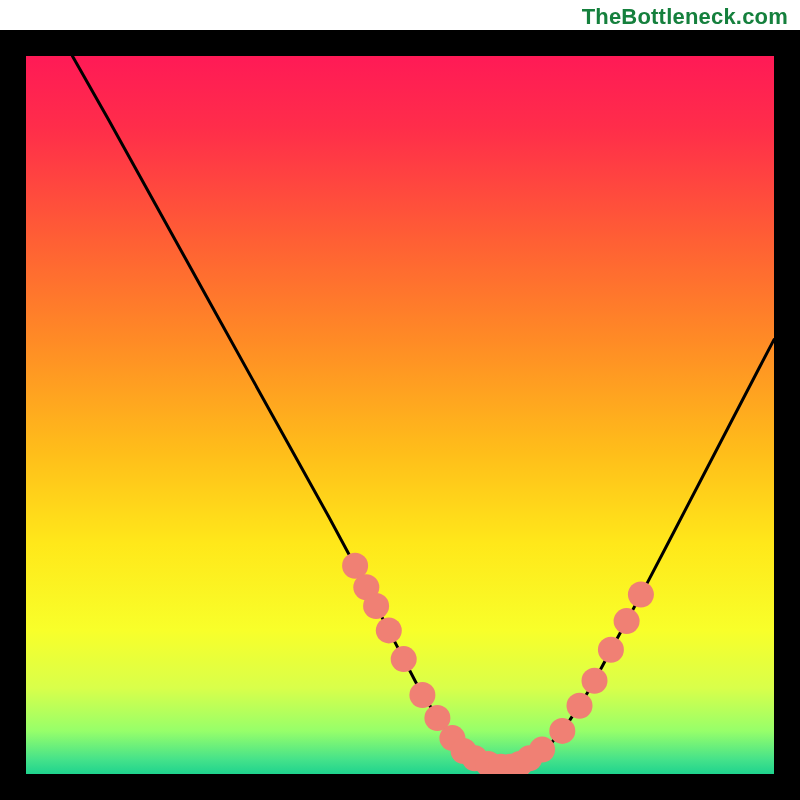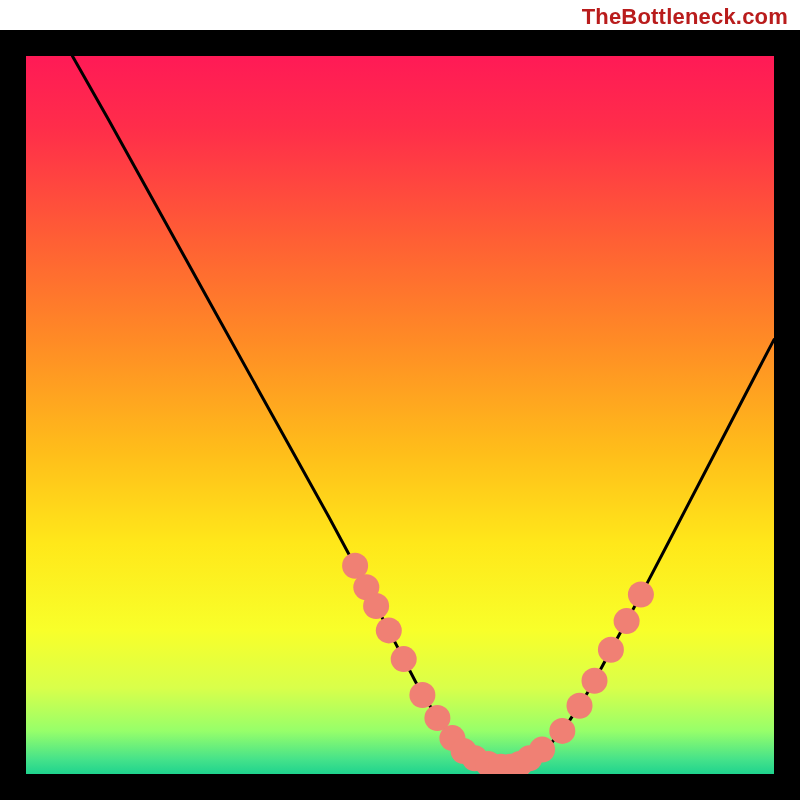--- a/index.html
+++ b/index.html
@@ -11,21 +11,21 @@
     overflow: hidden;
     position: relative;
   }
   .watermark {
     position: absolute;
     top: 4px;
     right: 12px;
     font-family: Arial, Helvetica, sans-serif;
     font-size: 22px;
     font-weight: bold;
-    color: #b91c1c;
+    color: #15803d;
     z-index: 10;
     letter-spacing: 0.2px;
   }
   .frame {
     position: absolute;
     left: 0;
     top: 30px;
     width: 800px;
     height: 770px;
     background: #000;

